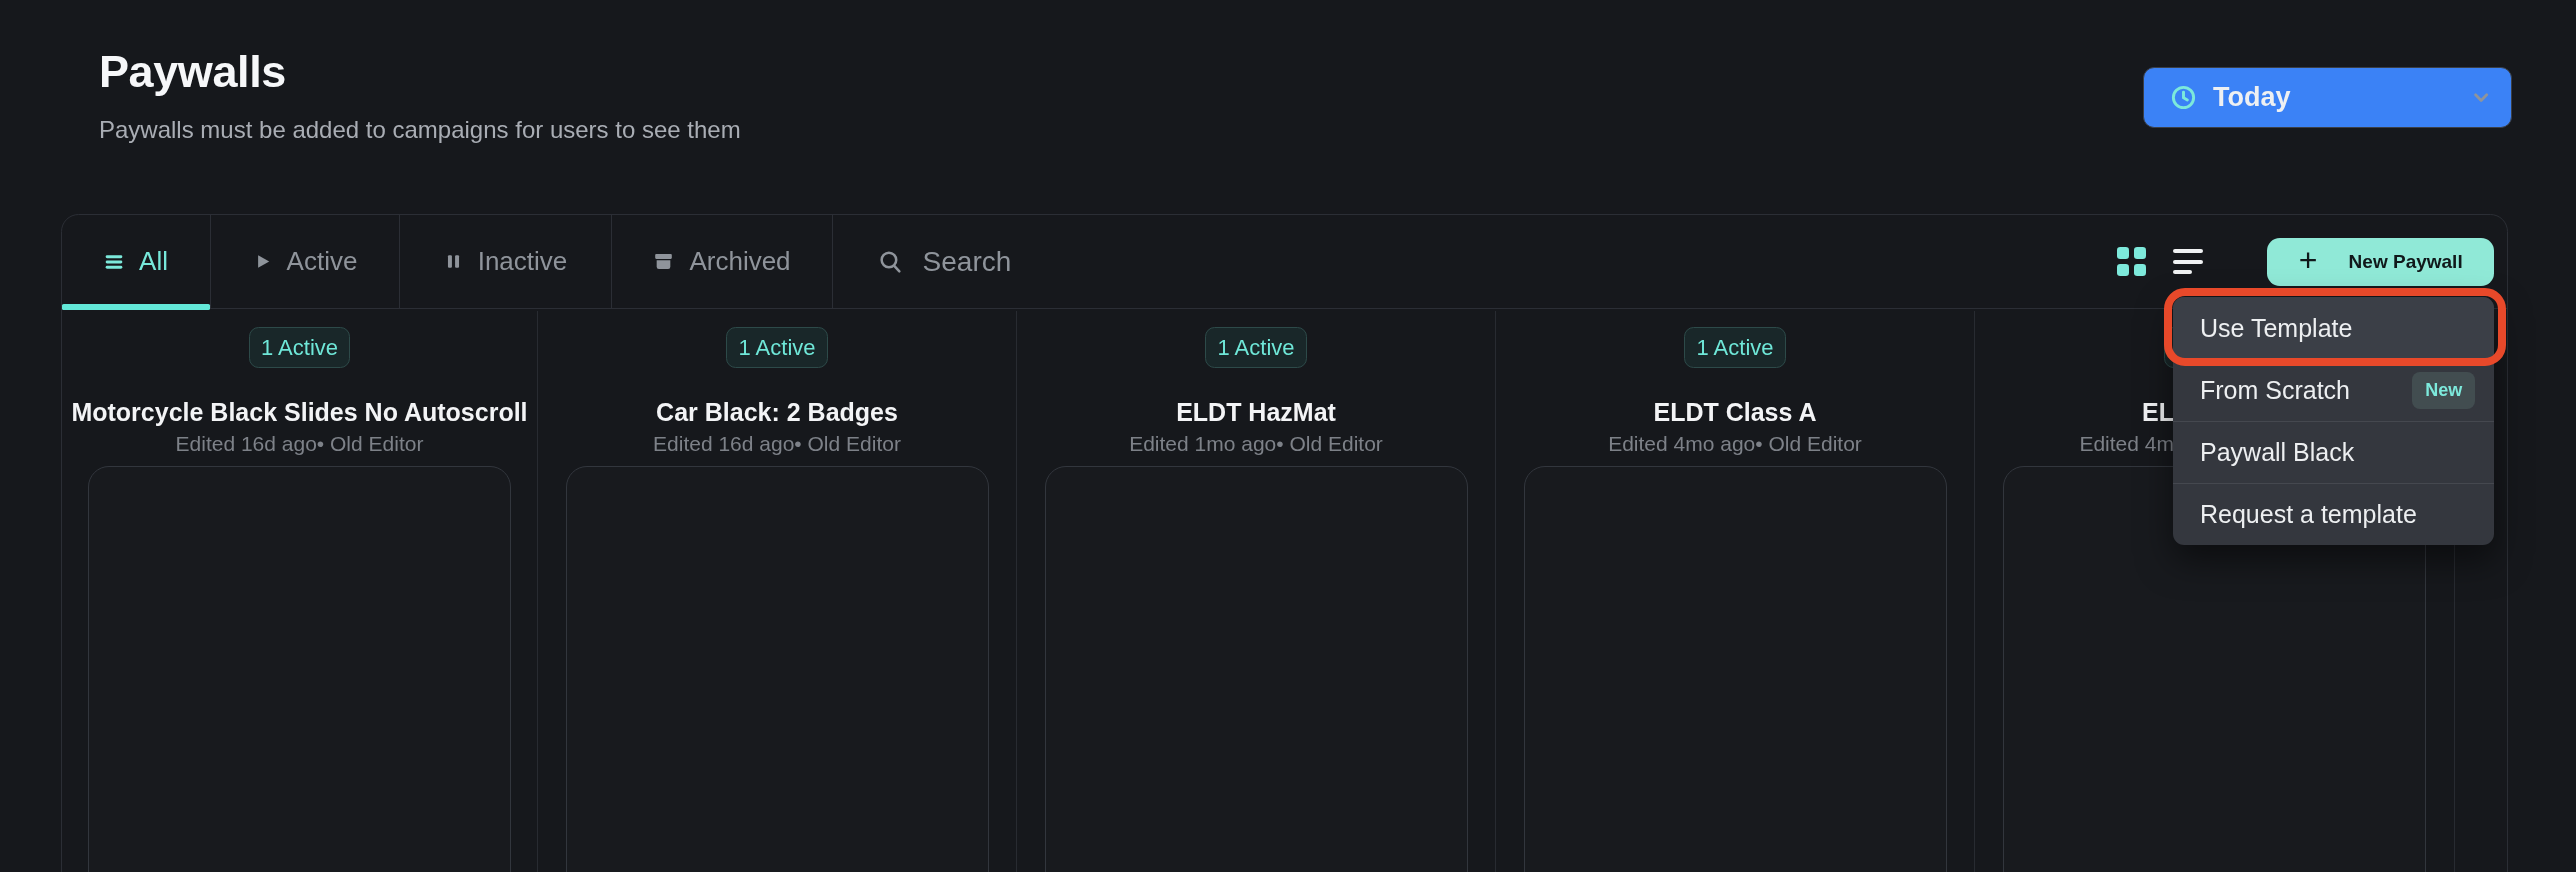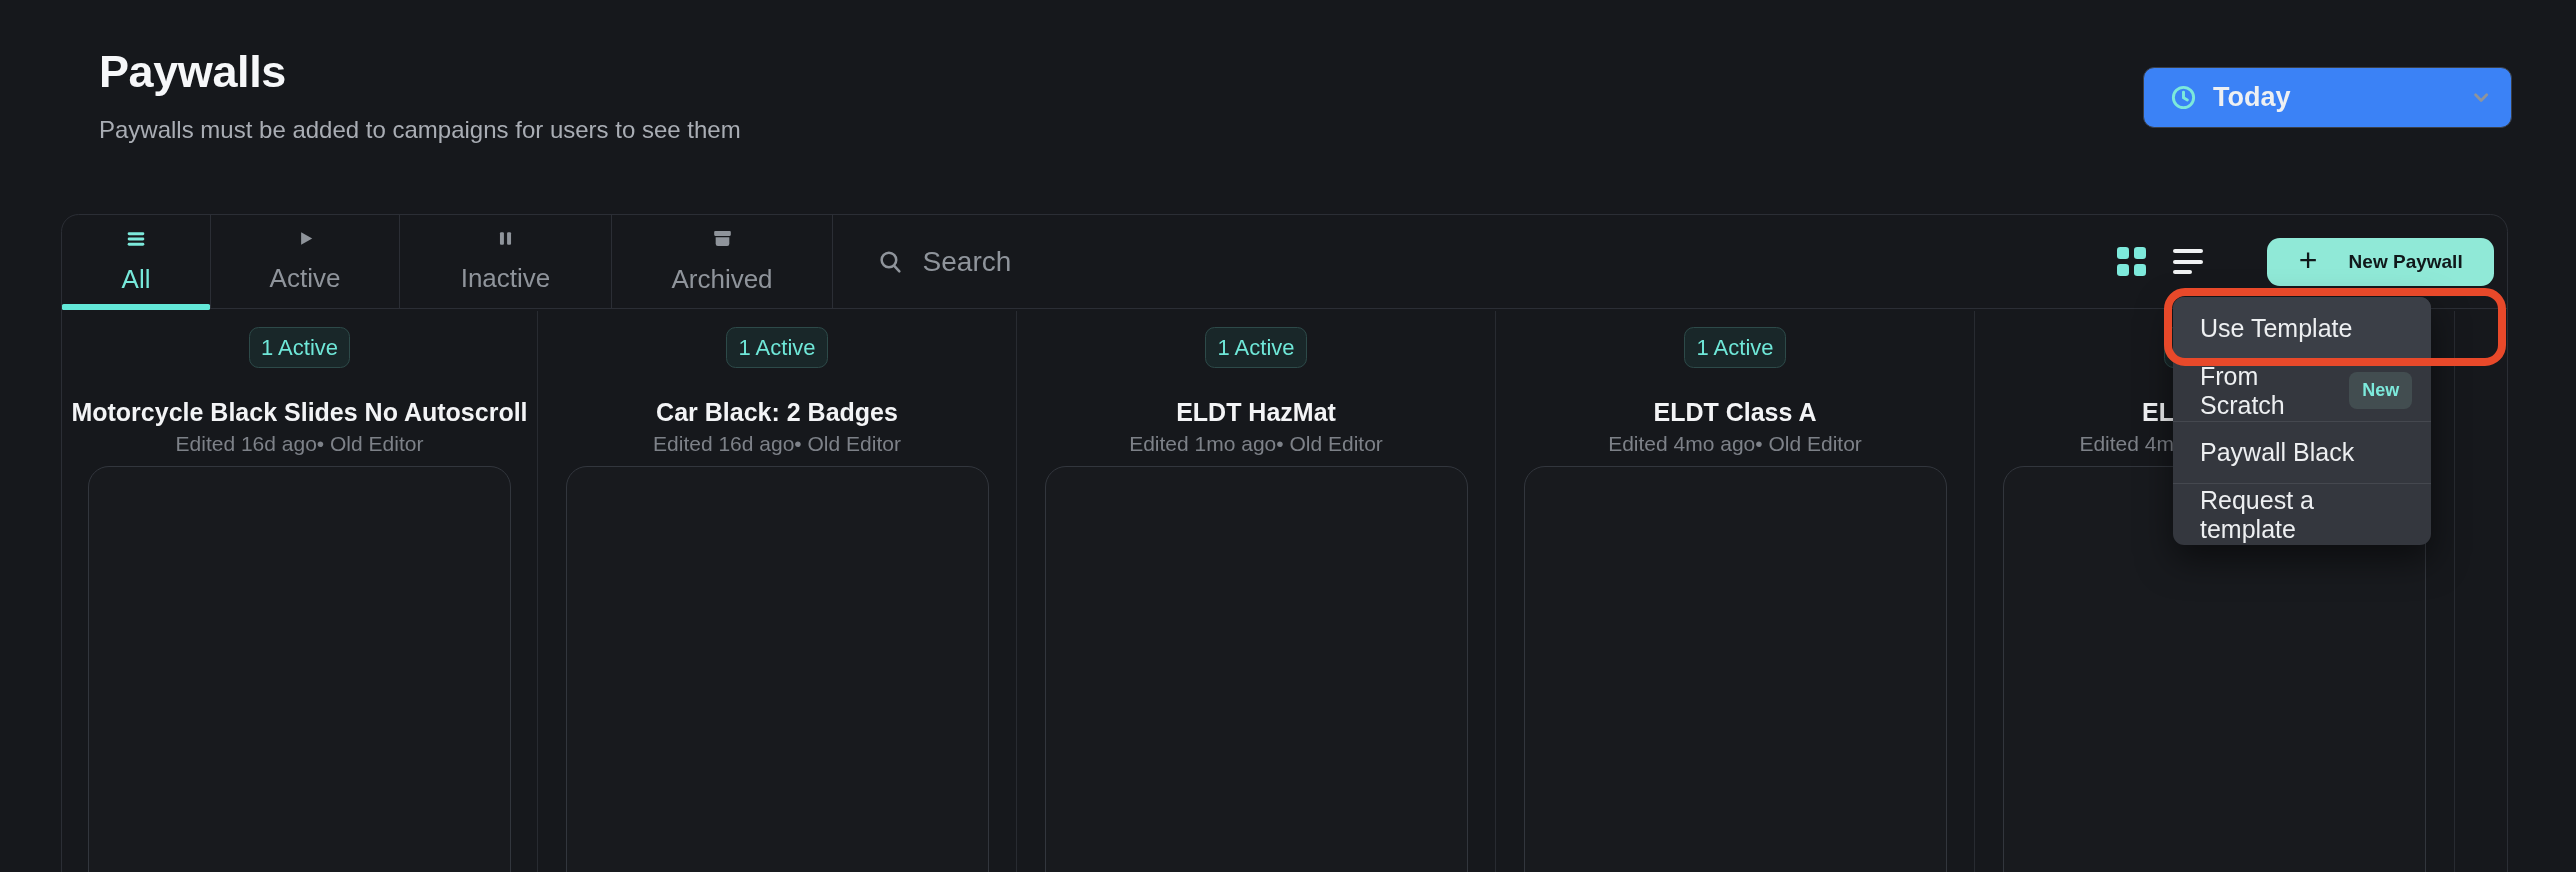--- a/index.html
+++ b/index.html
@@ -12,21 +12,21 @@
   .today-btn{position:absolute;left:2143px;top:67px;width:369px;height:61px;background:#3b82f6;border:1.6px solid #3b3f46;border-radius:11.2px;display:flex;align-items:center;padding:0 19px 0 26px;cursor:pointer;}
   .today-btn .lbl{font-size:27px;font-weight:600;color:#eef0f2;margin-left:16px;}
   .today-btn .sp{flex:1;}
   .ic{display:inline-flex;align-items:center;justify-content:center;}
   .teal{color:#7ce9db;}
   .gray{color:#8f949b;}
 
   
   .panel{position:absolute;left:61px;top:214px;width:2447px;height:898px;border:1.6px solid #2b2e35;border-radius:17.6px;}
   .tabbar{display:flex;height:94px;border-bottom:1.6px solid #2b2e35;align-items:stretch;}
-  .tab{position:relative;display:flex;align-items:center;justify-content:center;gap:15px;border-right:1.6px solid #2b2e35;cursor:pointer;font-size:26px;color:#8f949b;flex-direction:column;}
+  .tab{position:relative;display:flex;align-items:center;justify-content:center;gap:15px;border-right:1.6px solid #2b2e35;cursor:pointer;font-size:26px;color:#8f949b;}
   .tab-all{flex:0 0 149px;}
   .tab-active{flex:0 0 189px;}
   .tab-inactive{flex:0 0 212px;}
   .tab-archived{flex:0 0 221px;}
   .tab.is-active{color:#77e8da;font-weight:500;}
   .tab .underline{position:absolute;left:0;right:0;bottom:-1.6px;height:5.6px;background:#63e8d8;border-radius:1.6px;}
   .searchbox{flex:1;display:flex;align-items:center;padding-left:45px;gap:17.6px;}
   .searchbox input{background:transparent;border:none;outline:none;color:#f9a8d4;font-size:28px;width:335px;}
   .searchbox input::placeholder{color:#8f949b;}
   .controls{display:flex;align-items:center;padding-right:12.8px;}
@@ -49,21 +49,21 @@
   .col:last-child{border-right:none;flex:1;}
   .c1{flex:0 0 476px;}.c2{flex:0 0 479px;}.c3{flex:0 0 479px;}.c4{flex:0 0 479px;}.c5{flex:0 0 480px;}
   .card{display:flex;flex-direction:column;align-items:center;width:100%;}
   .badge{margin-top:16px;height:41px;display:inline-flex;align-items:center;padding:0 11.2px;border:1.6px solid #2d4a49;border-radius:9.6px;background:#192729;color:#6fe7d8;font-size:22px;font-weight:500;}
   .card-title{margin-top:29px;height:30px;line-height:30px;font-size:25px;font-weight:700;color:#f3f4f6;white-space:nowrap;}
   .card-edited{margin-top:6px;height:22.3px;line-height:22.3px;font-size:21px;color:#7d8188;white-space:nowrap;}
   .preview{margin-top:10.4px;width:423px;height:495px;border:1.6px solid #32363d;border-radius:21px;background:rgba(255,255,255,0.012);}
   .col.clipped .card-title,.col.clipped .card-edited{align-self:stretch;text-align:right;padding-right:280px;}
 
   
-  .menu{position:absolute;left:2173px;top:297px;width:258px;z-index:30;background:#34373e;border-radius:11.2px;box-shadow:0 14.4px 35px rgba(0,0,0,.5);overflow:hidden;}
+  .menu{position:absolute;left:2173px;top:297px;width:321px;z-index:30;background:#34373e;border-radius:11.2px;box-shadow:0 14.4px 35px rgba(0,0,0,.5);overflow:hidden;}
   .menu-item{position:relative;height:62px;display:flex;align-items:center;padding:0 19px 0 27px;font-size:25px;font-weight:500;color:#edeff1;cursor:pointer;}
   .menu-item + .menu-item{border-top:1.6px solid #45484f;}
   .menu-item.hl{background:#3b3f47;}
   .menu-item .sp{flex:1;}
   .new-badge{height:37px;display:inline-flex;align-items:center;padding:0 12.8px;border-radius:8px;background:#424d50;color:#7deadc;font-size:18px;font-weight:700;}
 
   
   .red-annot{position:absolute;left:2164px;top:288px;width:342px;height:78px;border:8px solid #e8492a;border-radius:21px;z-index:40;pointer-events:none;}
 
   svg{display:block;}

